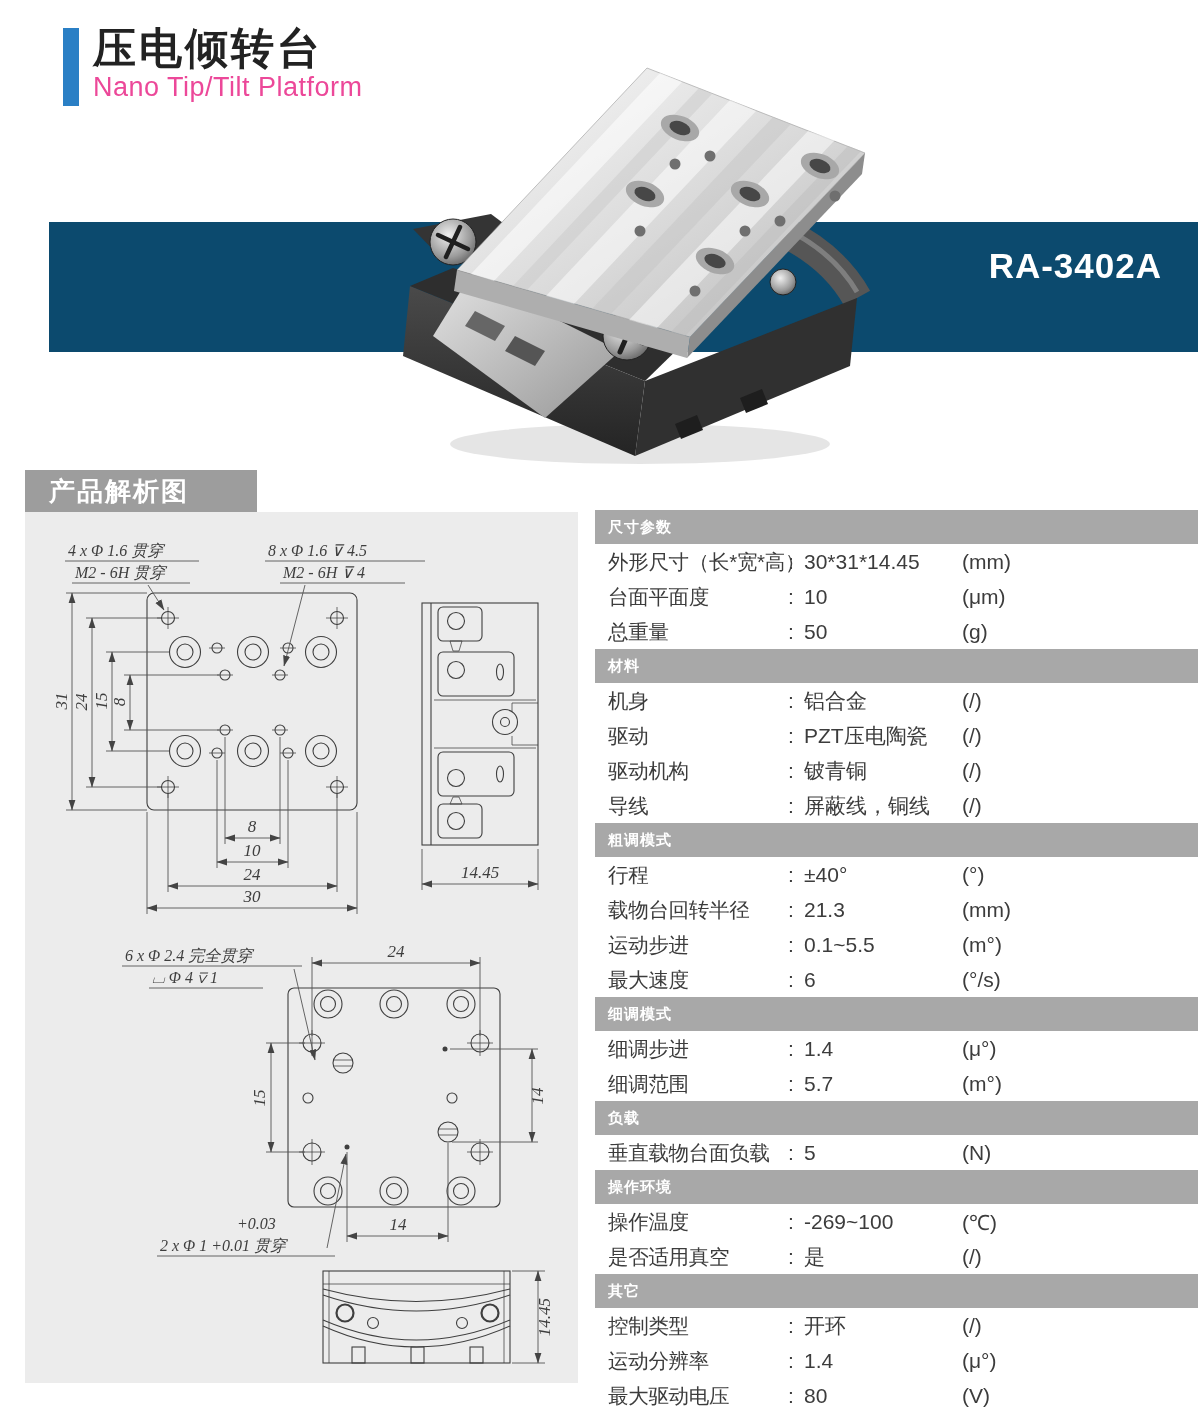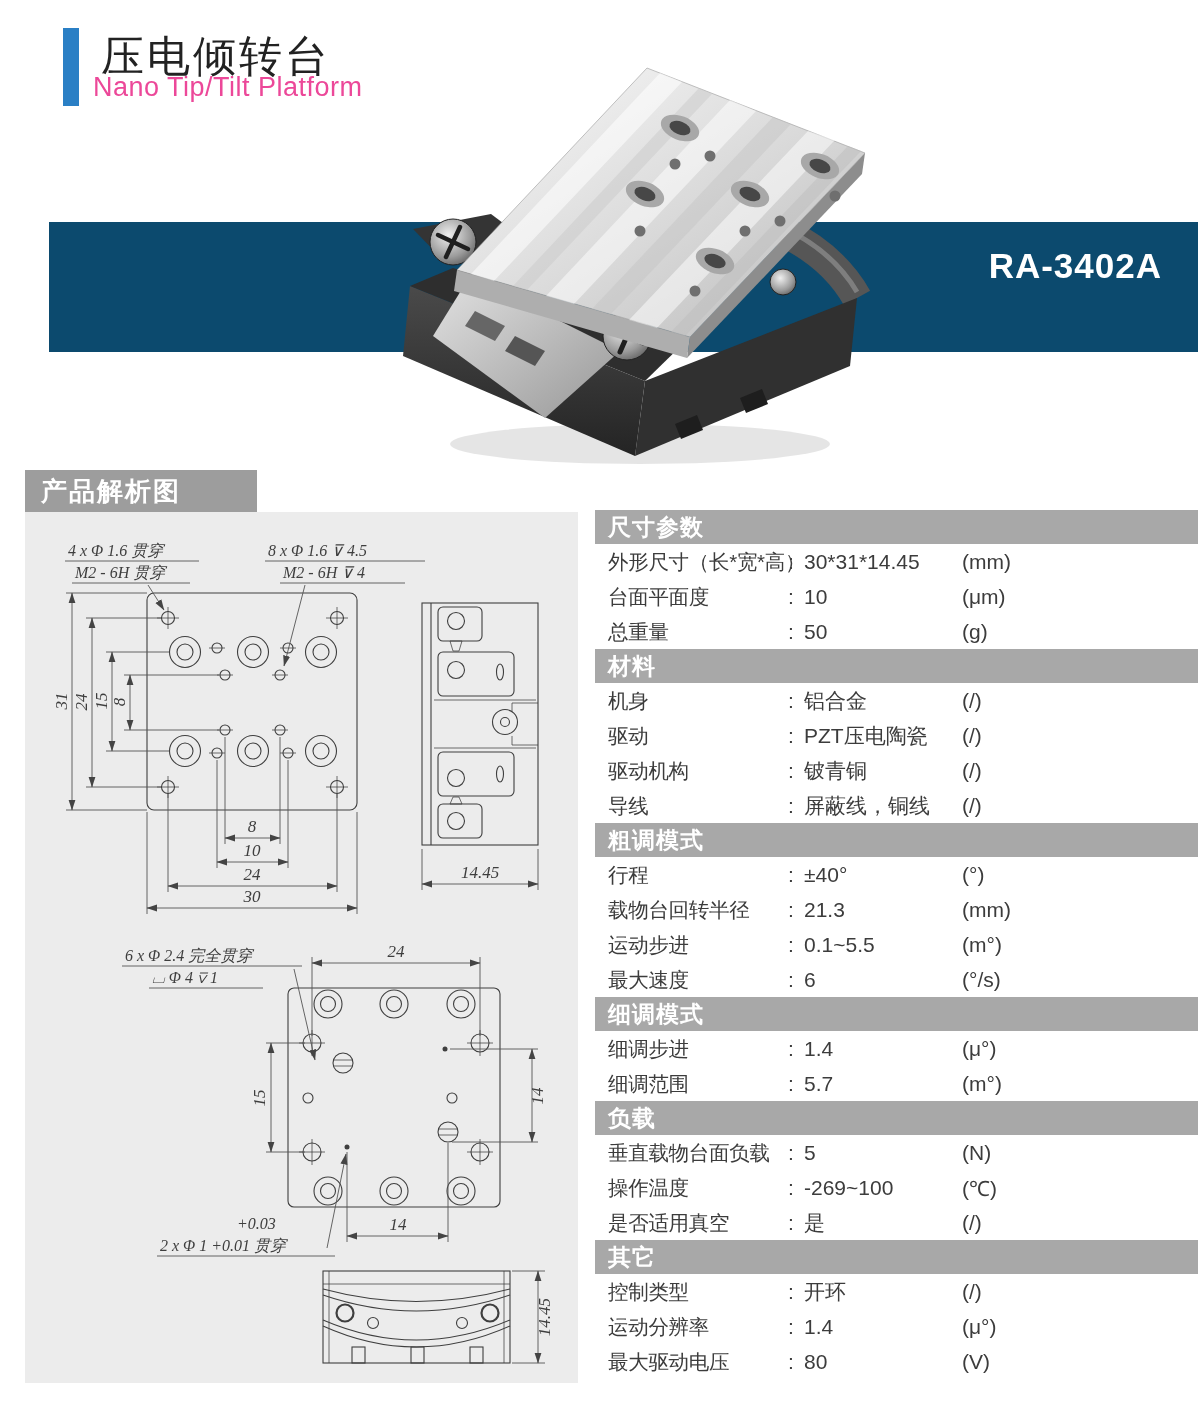--- a/index.html
+++ b/index.html
@@ -1,50 +1,50 @@
 <!DOCTYPE html>
 <html><head>
 <meta charset="utf-8">
 <style>
   html,body{margin:0;padding:0;background:#fff;}
   .page{position:relative;width:1198px;height:1416px;background:#fff;overflow:hidden;
         font-family:"Liberation Sans",sans-serif;color:#2a2a2a;}
 
   
   .accent{position:absolute;left:63px;top:28px;width:16px;height:78px;background:#2a7fc5;}
-  .title-cn{position:absolute;left:93px;top:20px;margin:8px;font-size:43px;font-weight:400;
+  .title-cn{position:absolute;left:93px;top:20px;margin:0;font-size:43px;font-weight:700;
             letter-spacing:3px;color:#222;}
   .title-en{position:absolute;left:93px;top:72px;margin:0;font-size:27px;font-weight:400;
             letter-spacing:.5px;color:#ec4899;}
 
   
   .band{position:absolute;left:49px;top:222px;width:1149px;height:130px;background:#0c4a6e;z-index:1;}
   .model{position:absolute;right:36px;top:24px;font-size:35px;font-weight:700;color:#fff;letter-spacing:1px;}
 
   
   .photo{position:absolute;left:395px;top:36px;width:492px;height:440px;z-index:2;}
 
   
   .section-label{position:absolute;left:25px;top:470px;width:232px;height:42px;background:#9d9d9d;
-                 color:#fff;font-size:26px;font-weight:700;line-height:42px;padding-left:16px;
+                 color:#fff;font-size:26px;font-weight:700;line-height:42px;padding-left:24px;
                  box-sizing:border-box;letter-spacing:2px;z-index:3;}
 
   
   .panel{position:absolute;left:25px;top:512px;width:553px;height:871px;background:#ececec;}
   .dwg-svg{position:absolute;left:0;top:0;}
   .dwg{stroke:#3f3f3f;stroke-width:1.1;fill:none;}
   .thin{stroke-width:0.75;}
   .dim{stroke:#555;stroke-width:0.9;}
   .dot{fill:#3f3f3f;stroke:none;}
   .dtxt{font-family:"Liberation Serif",serif;font-style:italic;font-size:17px;fill:#3e3e3e;stroke:none;}
   .ntxt{font-family:"Liberation Serif",serif;font-style:italic;font-size:16px;fill:#3e3e3e;stroke:none;}
 
   
   .spec{position:absolute;left:595px;top:510px;width:603px;}
-  .spec-header{height:34px;line-height:34px;background:#a8a8a8;color:#fff;font-size:23px;
+  .spec-header{height:34px;line-height:34px;background:#a8a8a8;color:#fff;font-size:15px;
                font-weight:700;padding-left:13px;letter-spacing:1px;}
   .spec-row{display:flex;align-items:center;height:35px;padding-left:13px;font-size:21px;color:#3c3c3c;}
   .sl{width:180px;white-space:nowrap;font-size:20.5px;letter-spacing:-0.3px;}
   .sc{width:16px;text-align:left;}
   .sv{width:158px;white-space:nowrap;}
   .su{white-space:nowrap;}
 </style>
 </head>
 <body>
 
@@ -444,20 +444,21 @@
         <span class="sv">5.7</span>
         <span class="su">(m°)</span>
       </div>
       <div class="spec-header">负载</div>
       <div class="spec-row">
         <span class="sl">垂直载物台面负载</span>
         <span class="sc">:</span>
         <span class="sv">5</span>
         <span class="su">(N)</span>
       </div>
+      <div class="spec-header">操作环境</div>
       <div class="spec-row">
         <span class="sl">操作温度</span>
         <span class="sc">:</span>
         <span class="sv">-269~100</span>
         <span class="su">(℃)</span>
       </div>
       <div class="spec-row">
         <span class="sl">是否适用真空</span>
         <span class="sc">:</span>
         <span class="sv">是</span>

